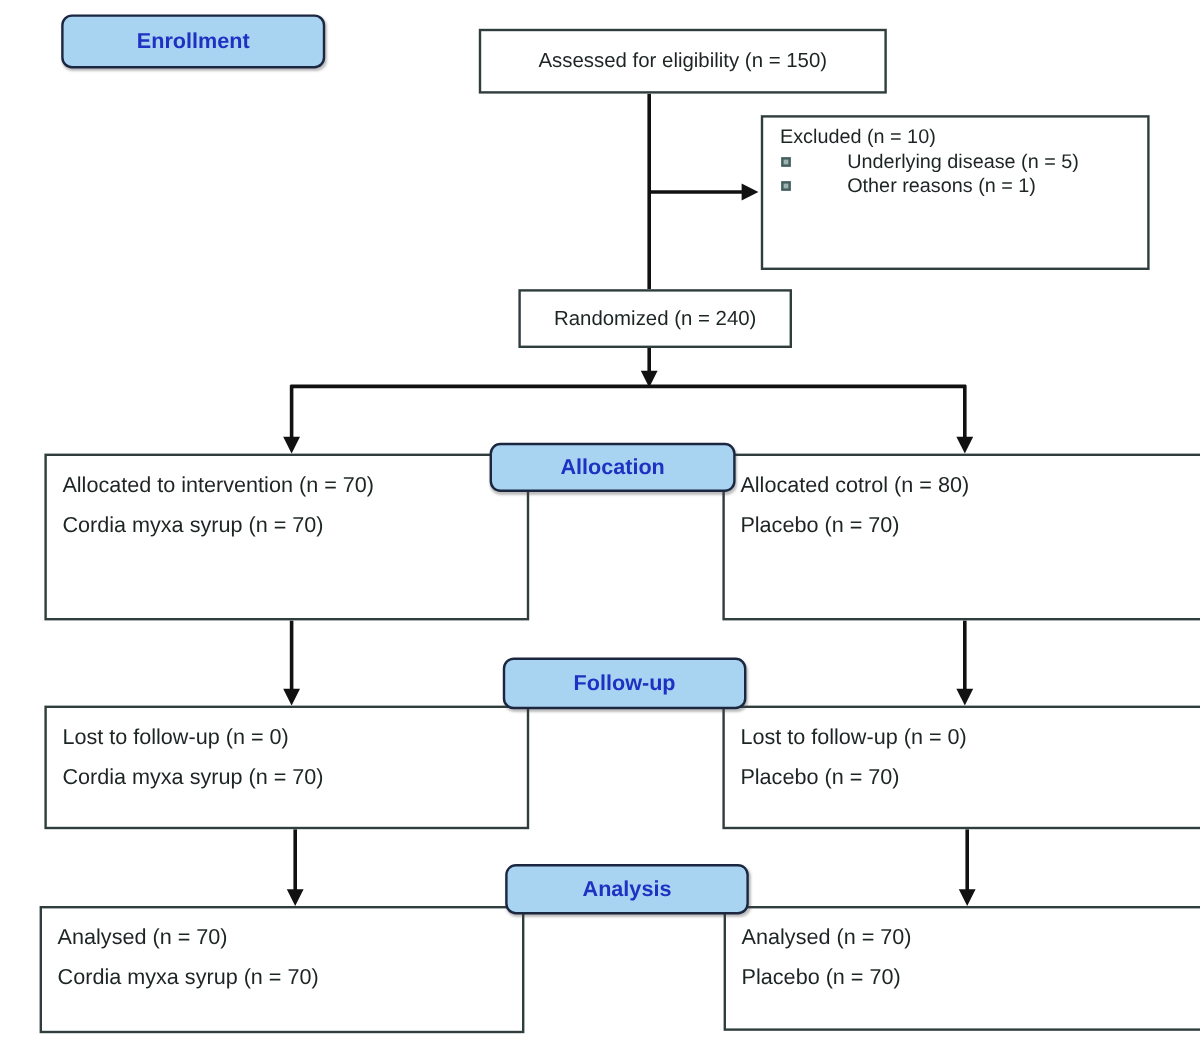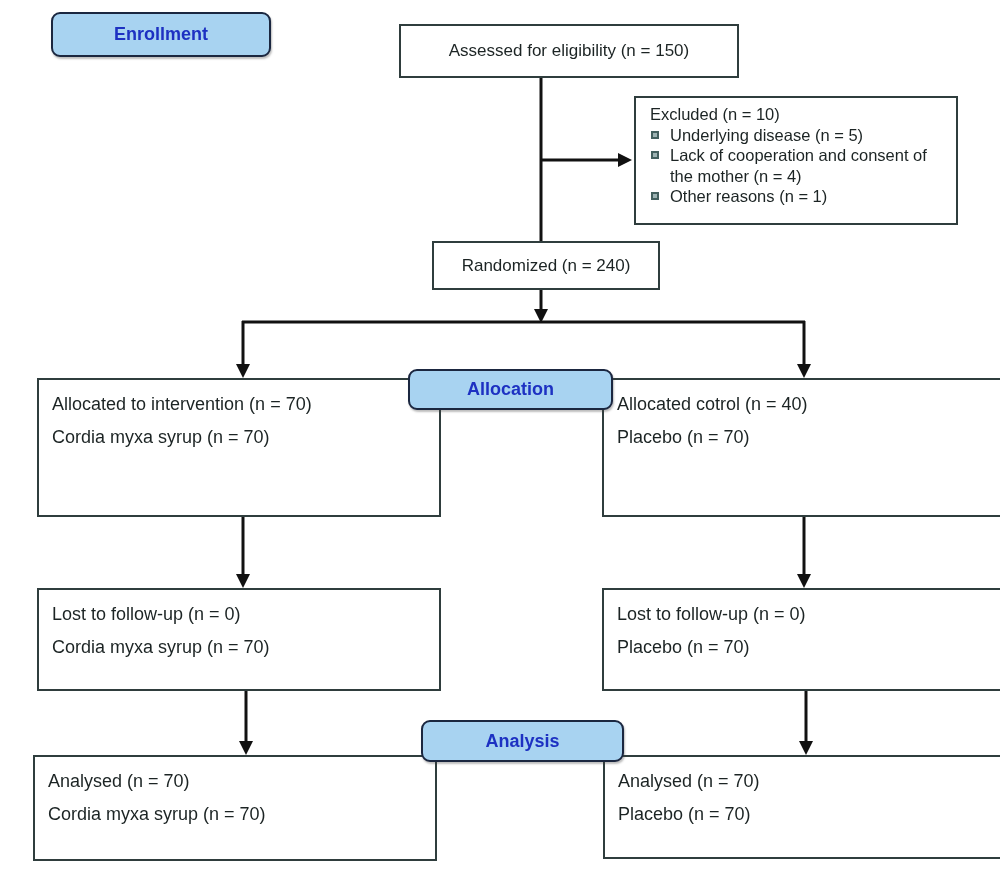--- a/index.html
+++ b/index.html
@@ -57,20 +57,21 @@
     left: 613px; top: 96px;
     width: 324px; height: 129px;
     padding: 6px 8px 0 14px;
     font-size: 16.5px;
     line-height: 20.5px;
   }
   .excluded .ex-title { margin-bottom: 0; }
   .ex-item {
     display: flex;
     align-items: flex-start;
+    gap: 36px;
   }
   .ex-bullet {
     flex: 0 0 auto;
     width: 8px; height: 8px;
     margin: 6px 11px 0 1px;
     background: #9db3b3;
     border: 2px solid #44605f;
   }
   .ex-text { max-width: 310px; }
 
@@ -118,52 +119,49 @@
     <polygon points="776,574 790,574 783,588" fill="#111"></polygon>
 
     <line x1="225" y1="691" x2="225" y2="743" stroke="#111" stroke-width="3"></line>
     <polygon points="218,741 232,741 225,755" fill="#111"></polygon>
     <line x1="785" y1="691" x2="785" y2="743" stroke="#111" stroke-width="3"></line>
     <polygon points="778,741 792,741 785,755" fill="#111"></polygon>
   </svg>
 
   <div class="stage-label lbl-enrollment">Enrollment</div>
   <div class="stage-label lbl-allocation">Allocation</div>
+  <div class="stage-label lbl-followup">Follow-up</div>
   <div class="stage-label lbl-analysis">Analysis</div>
 
   <div class="box centered box-assessed">
     <span>Assessed for eligibility (n = 150)</span>
   </div>
 
   <div class="box excluded">
     <div class="ex-title">Excluded (n = 10)</div>
     <div class="ex-item">
       <span class="ex-bullet"></span>
       <span class="ex-text">Underlying disease (n = 5)</span>
-    </div>
-    <div class="ex-item">
-      <span class="ex-bullet"></span>
-      <span class="ex-text">Lack of cooperation and consent of the mother (n = 4)</span>
     </div>
     <div class="ex-item">
       <span class="ex-bullet"></span>
       <span class="ex-text">Other reasons (n = 1)</span>
     </div>
   </div>
 
   <div class="box centered box-randomized">
     <span>Randomized (n = 240)</span>
   </div>
 
   <div class="box split box-alloc-left">
     <div class="line1">Allocated to intervention (n = 70)</div>
     <div class="line2">Cordia myxa syrup (n = 70)</div>
   </div>
   <div class="box split box-alloc-right">
-    <div class="line1">Allocated cotrol (n = 40)</div>
+    <div class="line1">Allocated cotrol (n = 80)</div>
     <div class="line2">Placebo (n = 70)</div>
   </div>
 
   <div class="box split box-followup-left">
     <div class="line1">Lost to follow-up (n = 0)</div>
     <div class="line2">Cordia myxa syrup (n = 70)</div>
   </div>
   <div class="box split box-followup-right">
     <div class="line1">Lost to follow-up (n = 0)</div>
     <div class="line2">Placebo (n = 70)</div>

